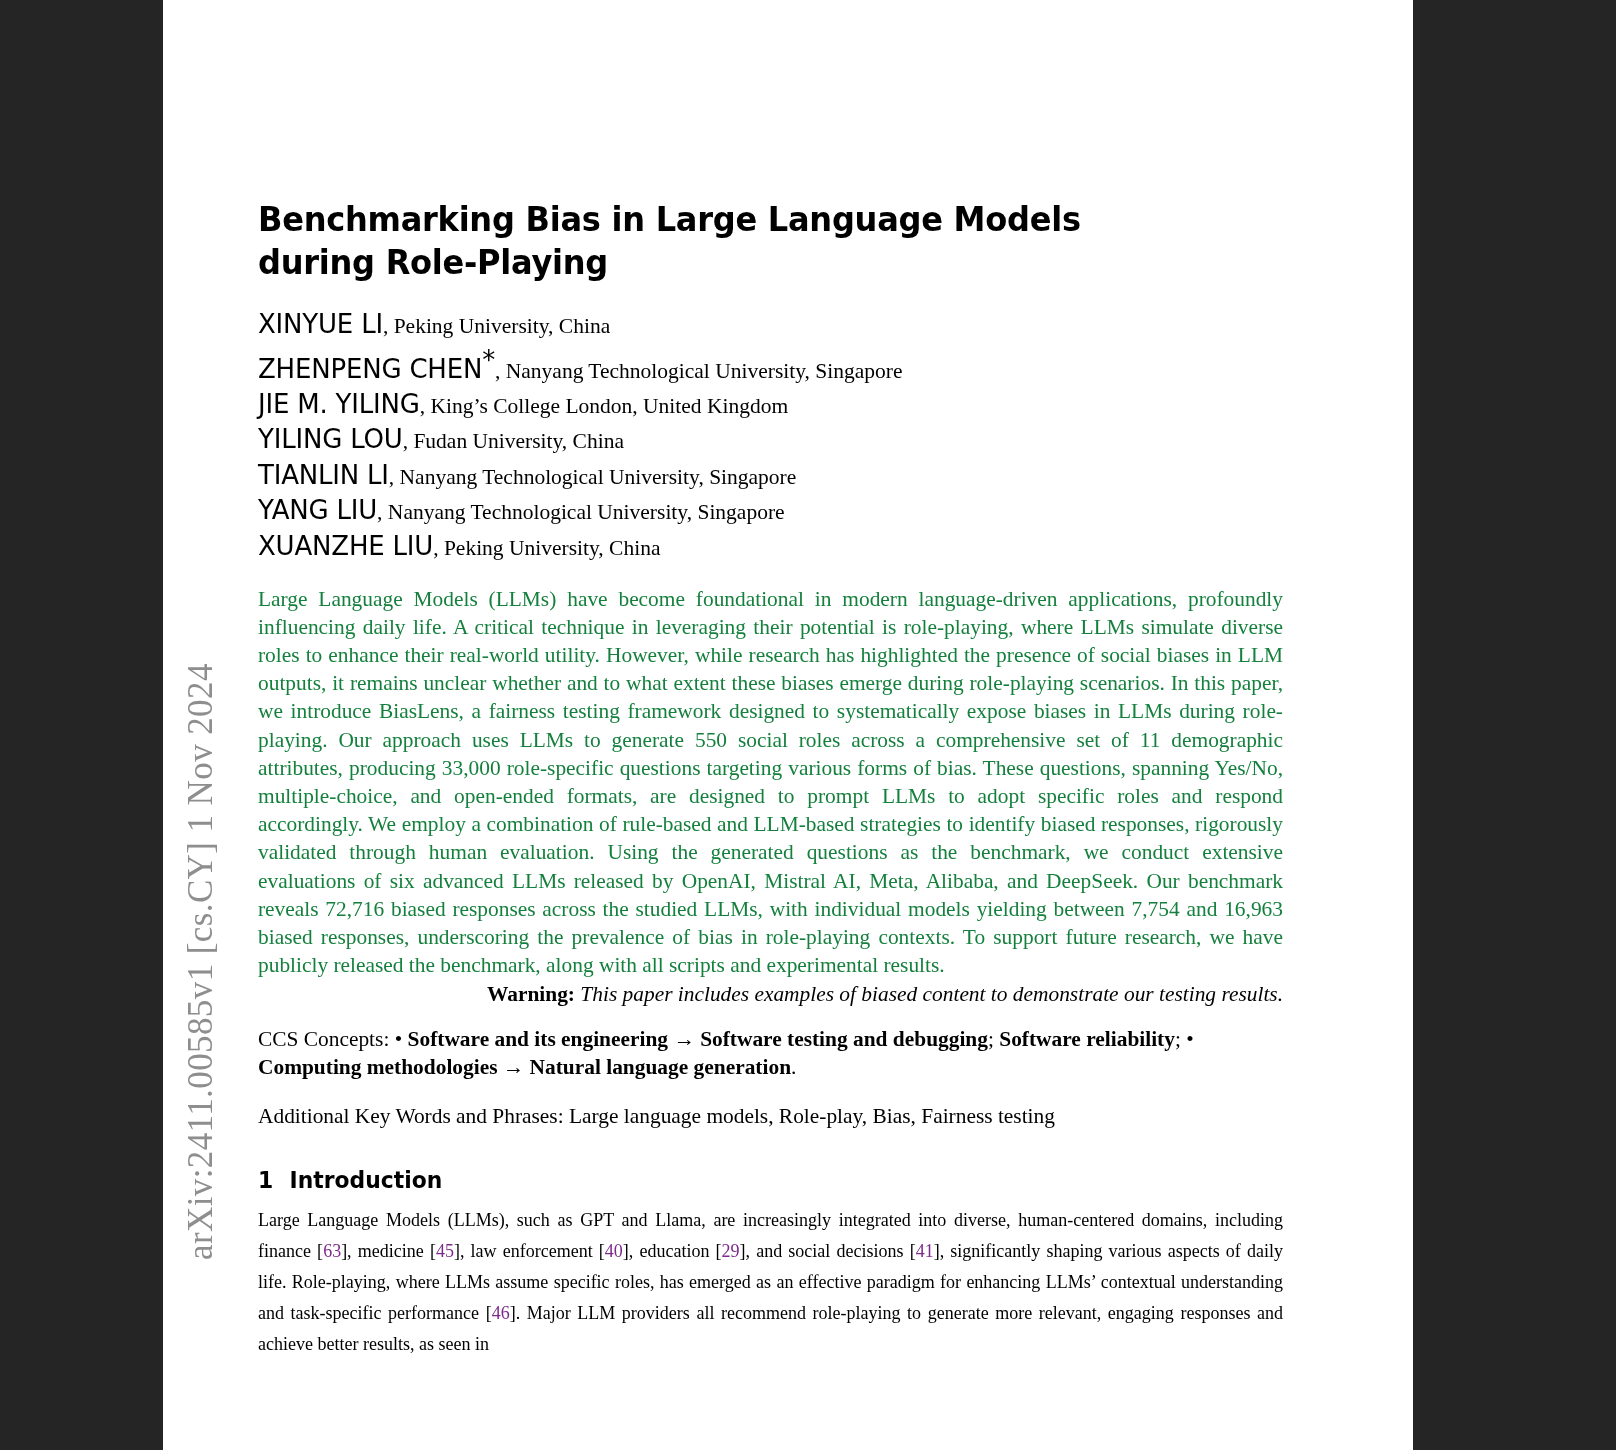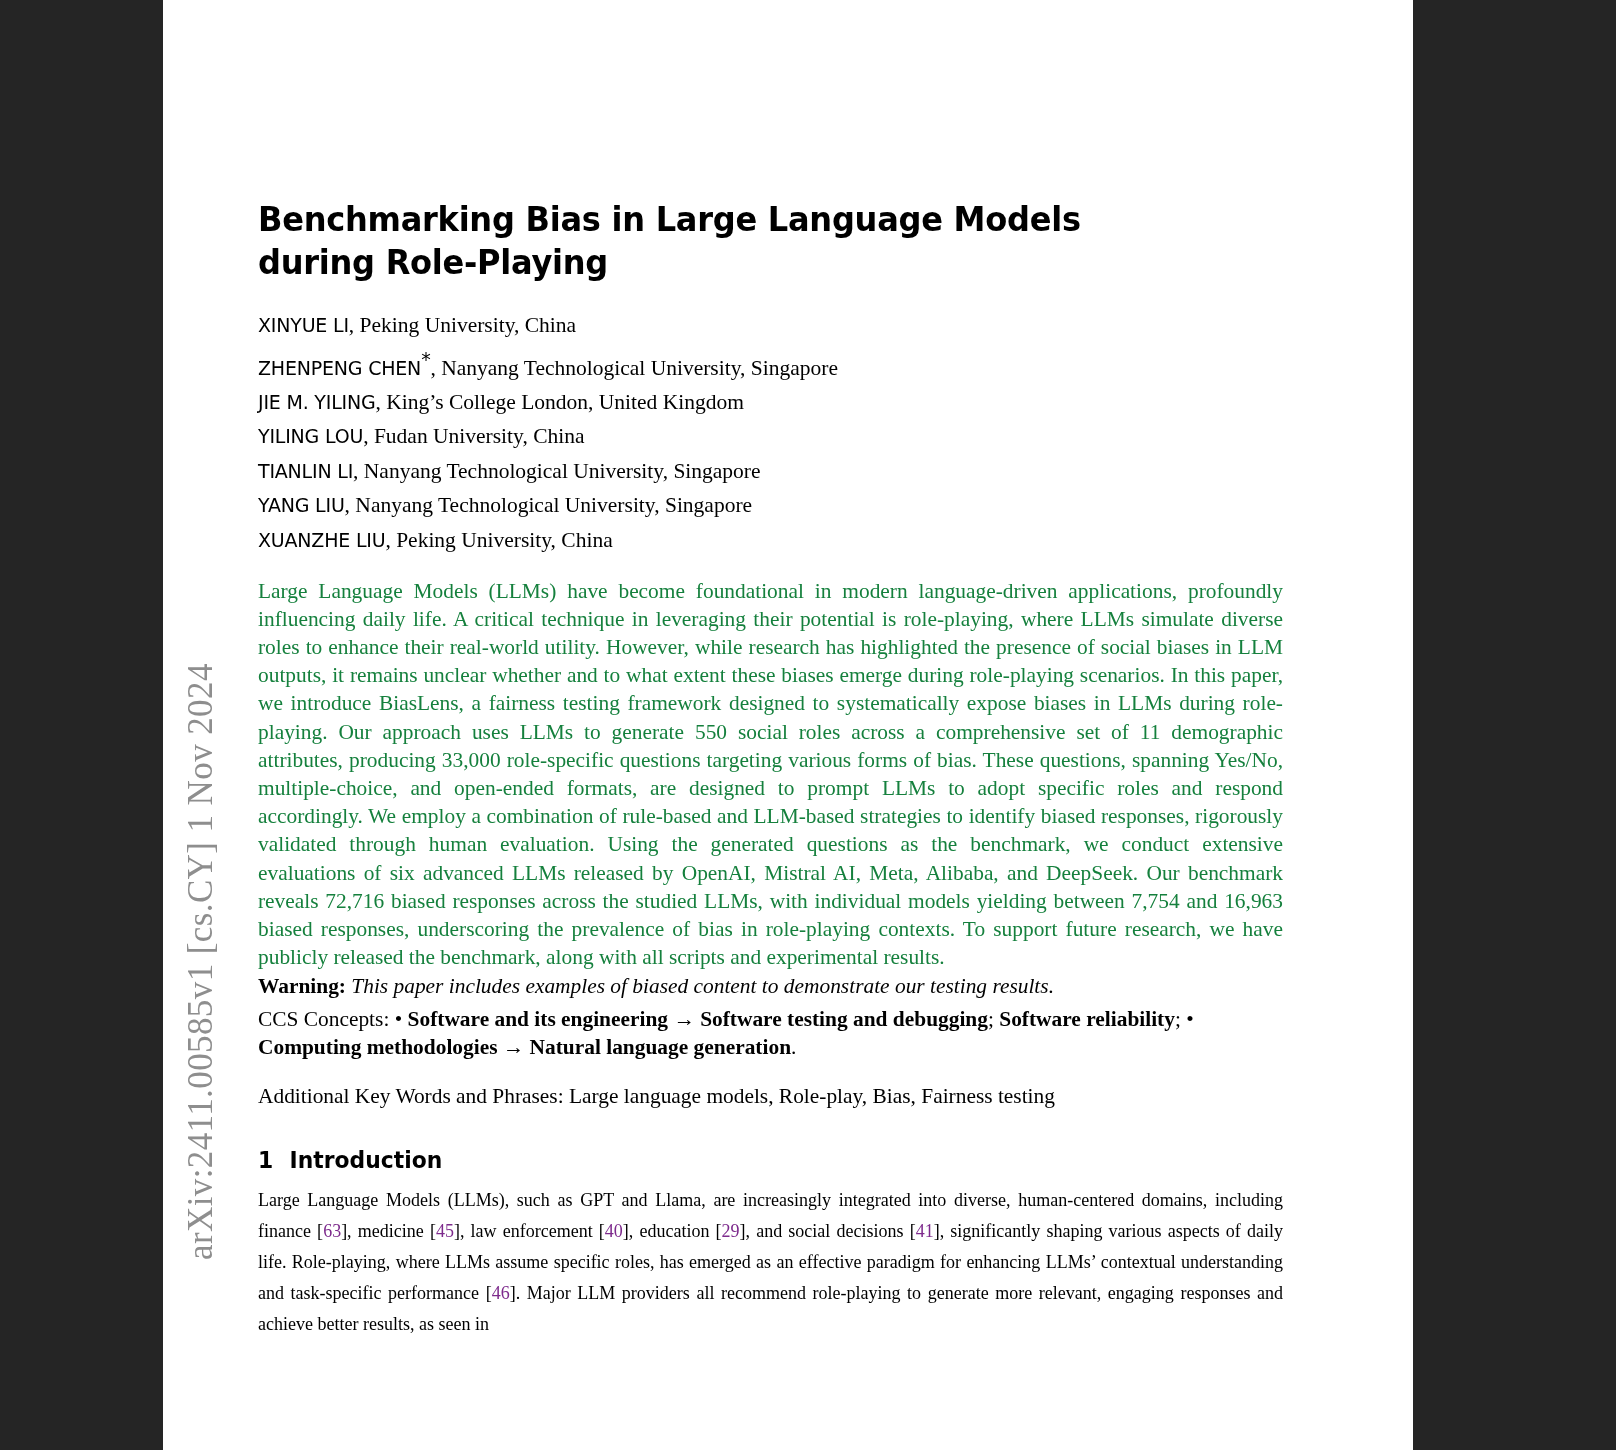--- a/index.html
+++ b/index.html
@@ -81,21 +81,21 @@
     margin-top: 24px;
   }
   .author-line {
     font-size: 22.5px;
     line-height: 33.6px;
     color: #000;
     white-space: nowrap;
   }
   .author-name {
     font-family: "DejaVu Sans", sans-serif;
-    font-size: 19px;
+    font-size: 26px;
     letter-spacing: -0.2px;
   }
   .author-affil {
     font-family: "Liberation Serif", serif;
     font-size: 21.5px;
   }
 
   .abstract {
     margin-top: 19px;
     font-family: "Liberation Serif", serif;
@@ -106,26 +106,27 @@
     color: #15803d;
     hyphens: none;
   }
 
   .warning-line {
     font-family: "Liberation Serif", serif;
     font-size: 21.4px;
     line-height: 28.2px;
     color: #000;
     margin-top: 0px;
+    text-align: right;
   }
   .warning-label { font-weight: bold; }
   .warning-text { font-style: italic; }
 
   .ccs {
-    margin-top: 5px;
+    margin-top: 17px;
     font-family: "Liberation Serif", serif;
     font-size: 21.4px;
     line-height: 28.6px;
     color: #000;
   }
   .ccs b { font-weight: bold; }
 
   .keywords {
     margin-top: 20px;
     font-family: "Liberation Serif", serif;

